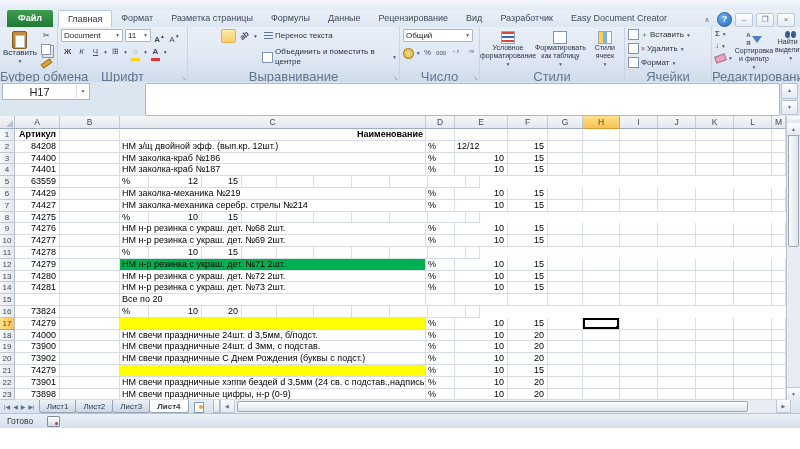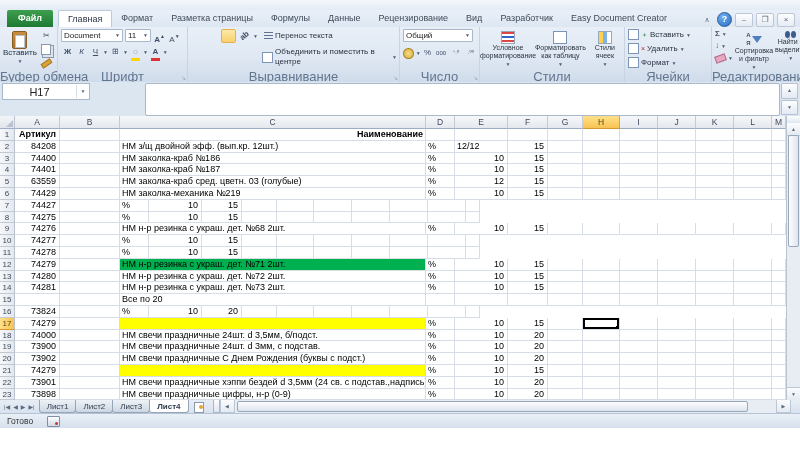--- a/index.html
+++ b/index.html
@@ -401,21 +401,20 @@
           <div class="cell" style="width: 38px;"></div>
           <div class="cell" style="width: 38px;"></div>
           <div class="cell" style="width: 38px;"></div>
           <div class="cell" style="width: 38px;"></div>
           <div class="cell" style="width: 14px;"></div>
         </div>
         <div class="grow">
           <div class="rowhdr">5</div>
           <div class="cell num" style="width: 45px;">63559</div>
           <div class="cell" style="width: 60px;"></div>
-          <div class="cell" style="width: 306px;">НМ заколка-краб сред. цветн. 03 (голубые)</div>
           <div class="cell" style="width: 29px;">%</div>
           <div class="cell num" style="width: 53px;">12</div>
           <div class="cell num" style="width: 40px;">15</div>
           <div class="cell" style="width: 35px;"></div>
           <div class="cell" style="width: 37px;"></div>
           <div class="cell" style="width: 38px;"></div>
           <div class="cell" style="width: 38px;"></div>
           <div class="cell" style="width: 38px;"></div>
           <div class="cell" style="width: 38px;"></div>
           <div class="cell" style="width: 14px;"></div>
@@ -433,20 +432,21 @@
           <div class="cell" style="width: 38px;"></div>
           <div class="cell" style="width: 38px;"></div>
           <div class="cell" style="width: 38px;"></div>
           <div class="cell" style="width: 38px;"></div>
           <div class="cell" style="width: 14px;"></div>
         </div>
         <div class="grow">
           <div class="rowhdr">7</div>
           <div class="cell num" style="width: 45px;">74427</div>
           <div class="cell" style="width: 60px;"></div>
+          <div class="cell" style="width: 306px;">НМ заколка-механика серебр. стрелы №214</div>
           <div class="cell" style="width: 29px;">%</div>
           <div class="cell num" style="width: 53px;">10</div>
           <div class="cell num" style="width: 40px;">15</div>
           <div class="cell" style="width: 35px;"></div>
           <div class="cell" style="width: 37px;"></div>
           <div class="cell" style="width: 38px;"></div>
           <div class="cell" style="width: 38px;"></div>
           <div class="cell" style="width: 38px;"></div>
           <div class="cell" style="width: 38px;"></div>
           <div class="cell" style="width: 14px;"></div>
@@ -479,20 +479,21 @@
           <div class="cell" style="width: 38px;"></div>
           <div class="cell" style="width: 38px;"></div>
           <div class="cell" style="width: 38px;"></div>
           <div class="cell" style="width: 38px;"></div>
           <div class="cell" style="width: 14px;"></div>
         </div>
         <div class="grow">
           <div class="rowhdr">10</div>
           <div class="cell num" style="width: 45px;">74277</div>
           <div class="cell" style="width: 60px;"></div>
+          <div class="cell" style="width: 306px;">НМ н-р резинка с украш. дет. №69 2шт.</div>
           <div class="cell" style="width: 29px;">%</div>
           <div class="cell num" style="width: 53px;">10</div>
           <div class="cell num" style="width: 40px;">15</div>
           <div class="cell" style="width: 35px;"></div>
           <div class="cell" style="width: 37px;"></div>
           <div class="cell" style="width: 38px;"></div>
           <div class="cell" style="width: 38px;"></div>
           <div class="cell" style="width: 38px;"></div>
           <div class="cell" style="width: 38px;"></div>
           <div class="cell" style="width: 14px;"></div>

